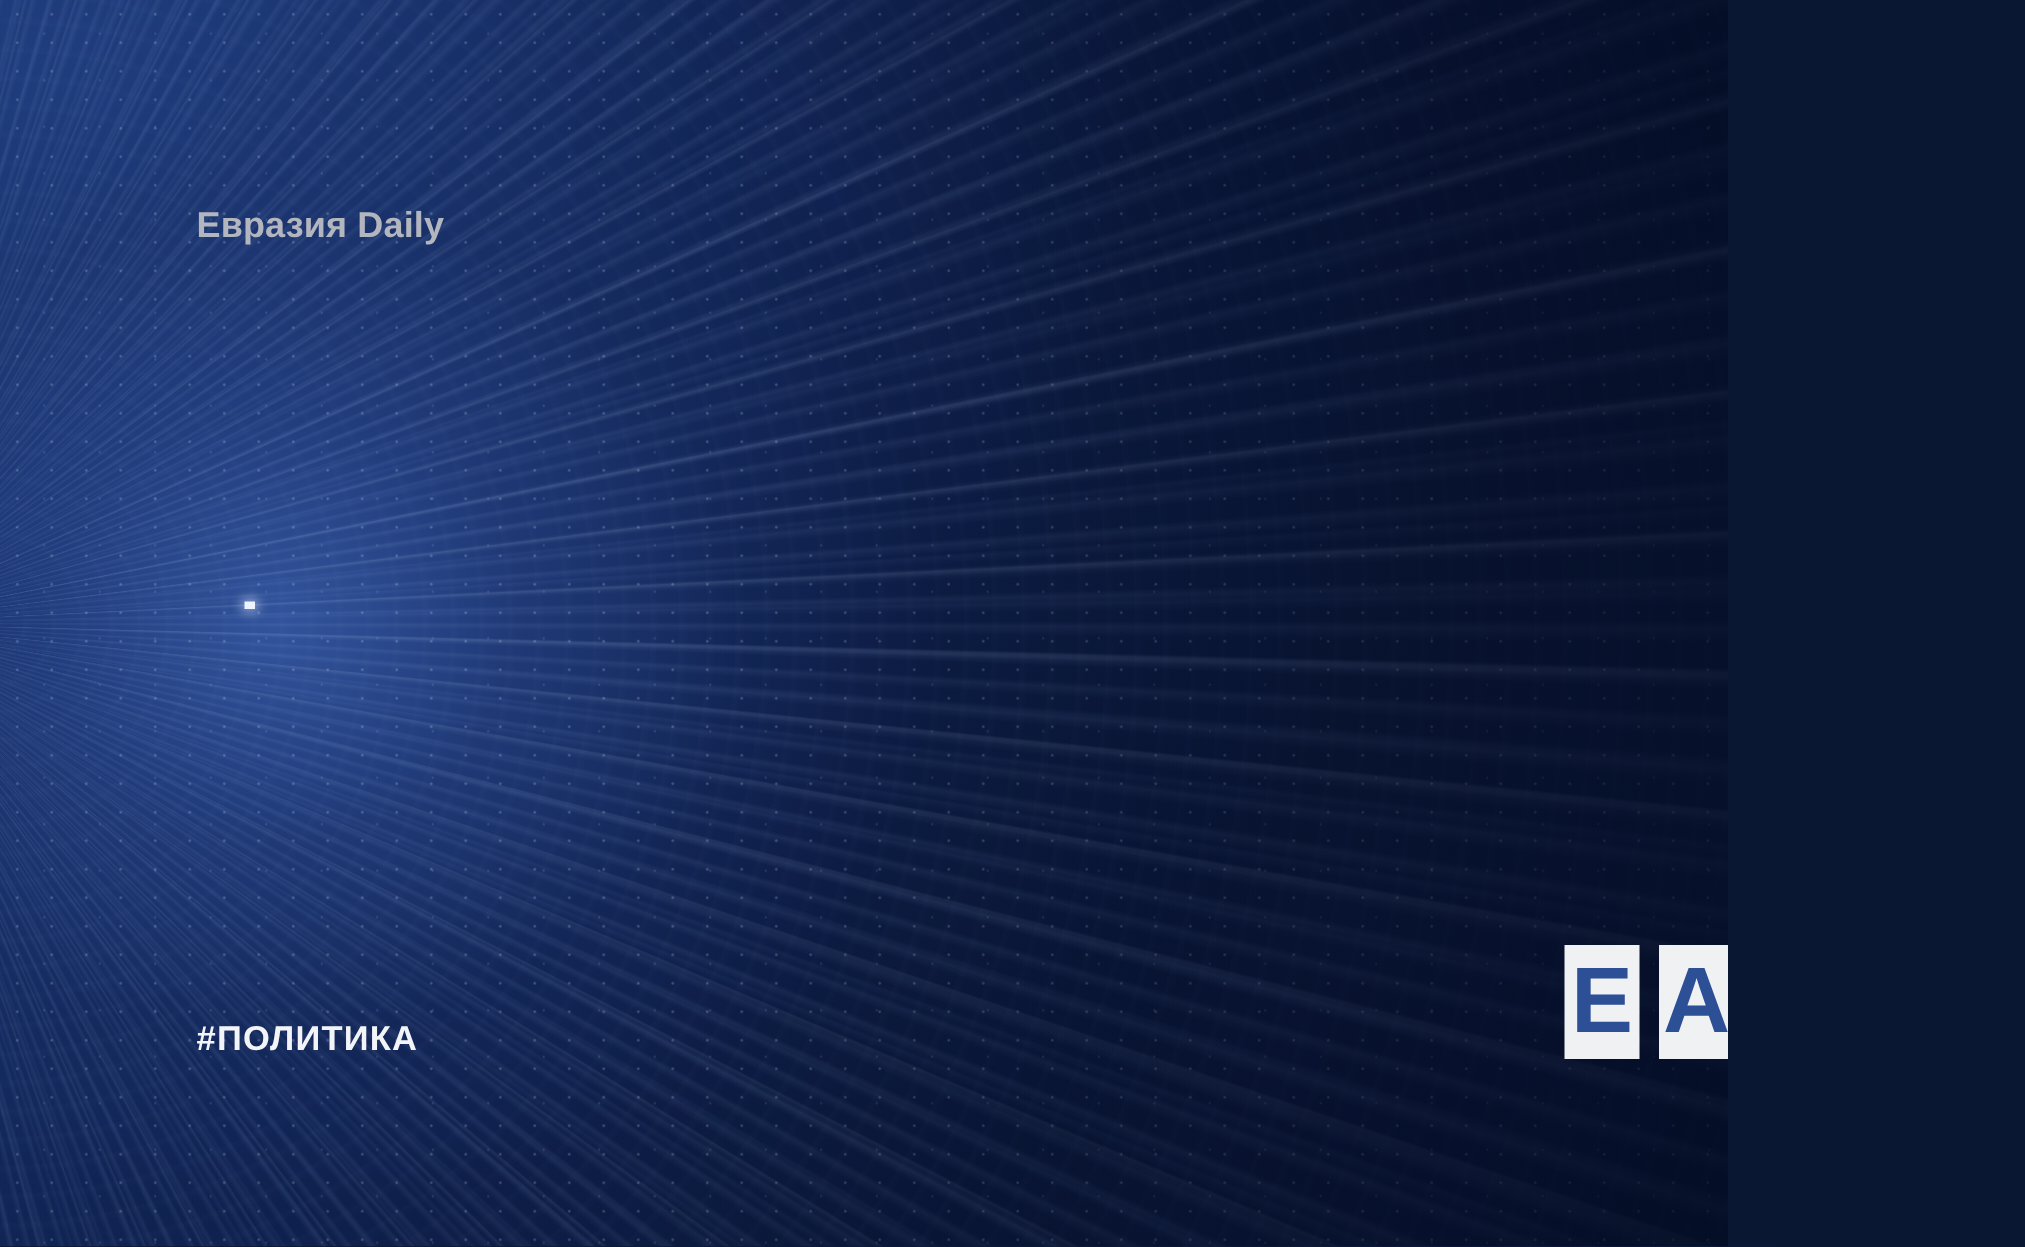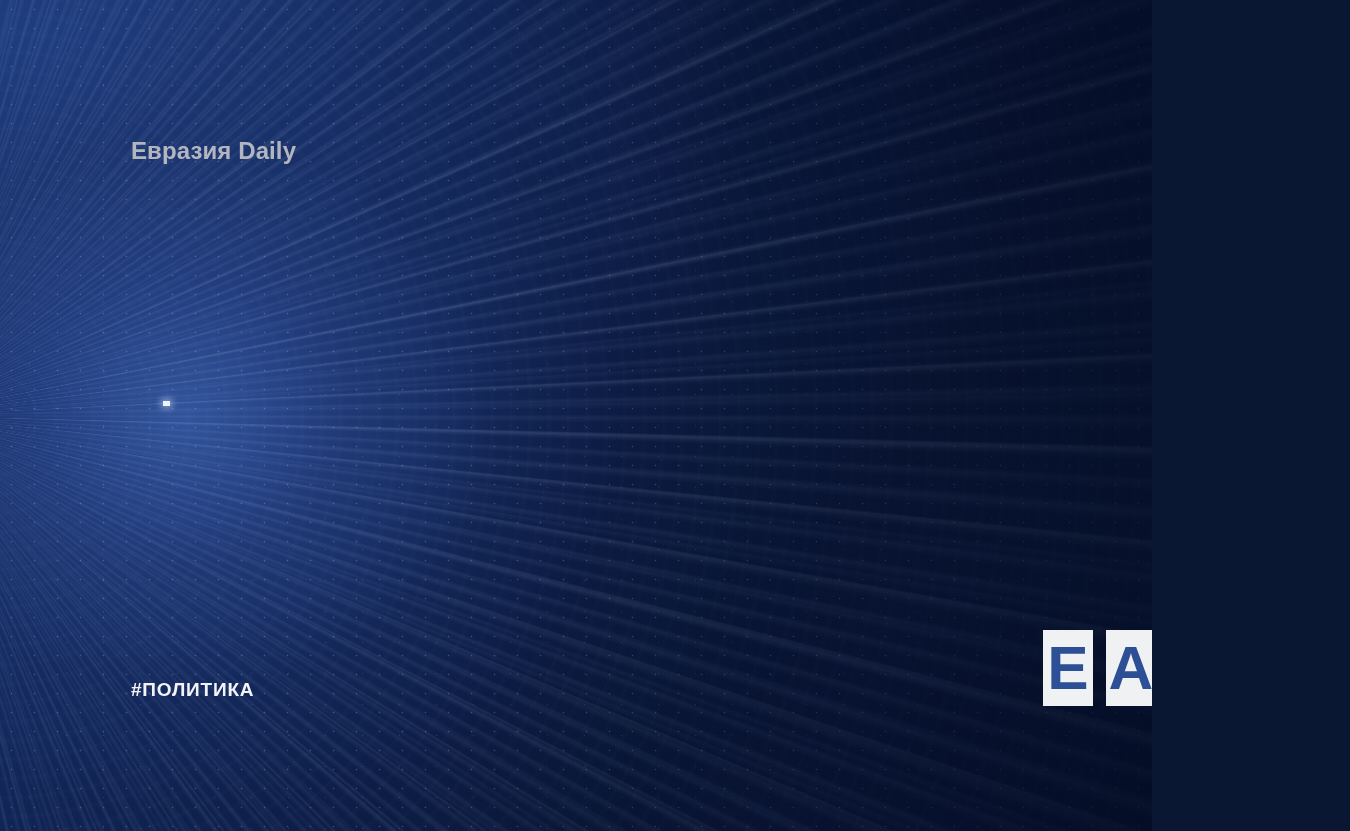--- a/index.html
+++ b/index.html
@@ -150,21 +150,21 @@
     line-height: 73px;
     font-weight: bold;
     color: #ffffff;
     letter-spacing: -0.2px;
   }
 
   .tag {
     position: absolute;
     left: 131px;
     top: 679px;
-    font-size: 19px;
+    font-size: 23px;
     font-weight: bold;
     color: #f2f4f8;
     letter-spacing: 0.8px;
     white-space: nowrap;
   }
 
   
   .logo {
     position: absolute;
     left: 1043px;

